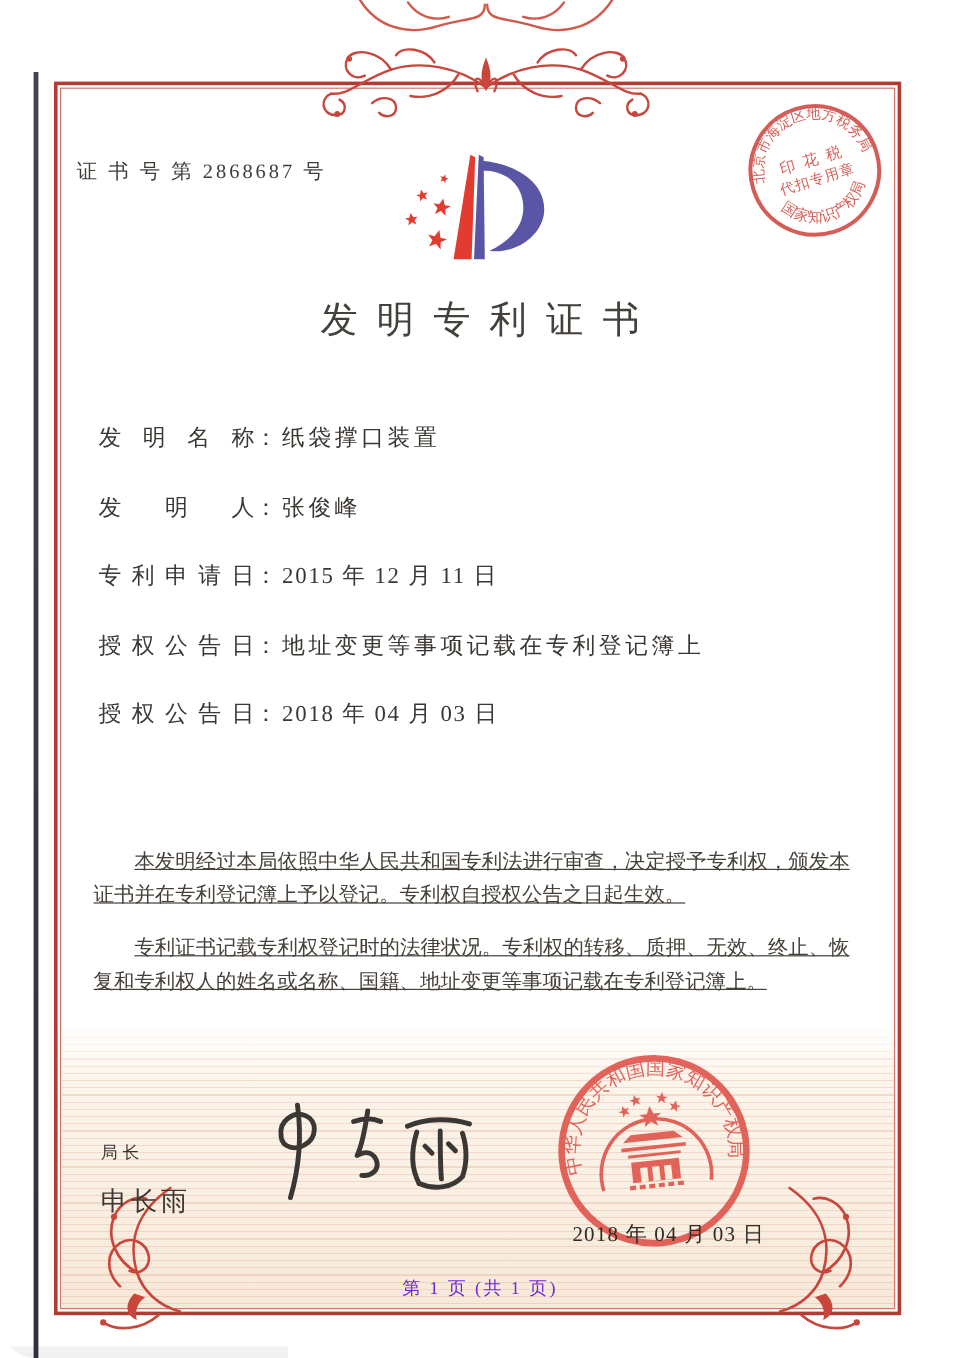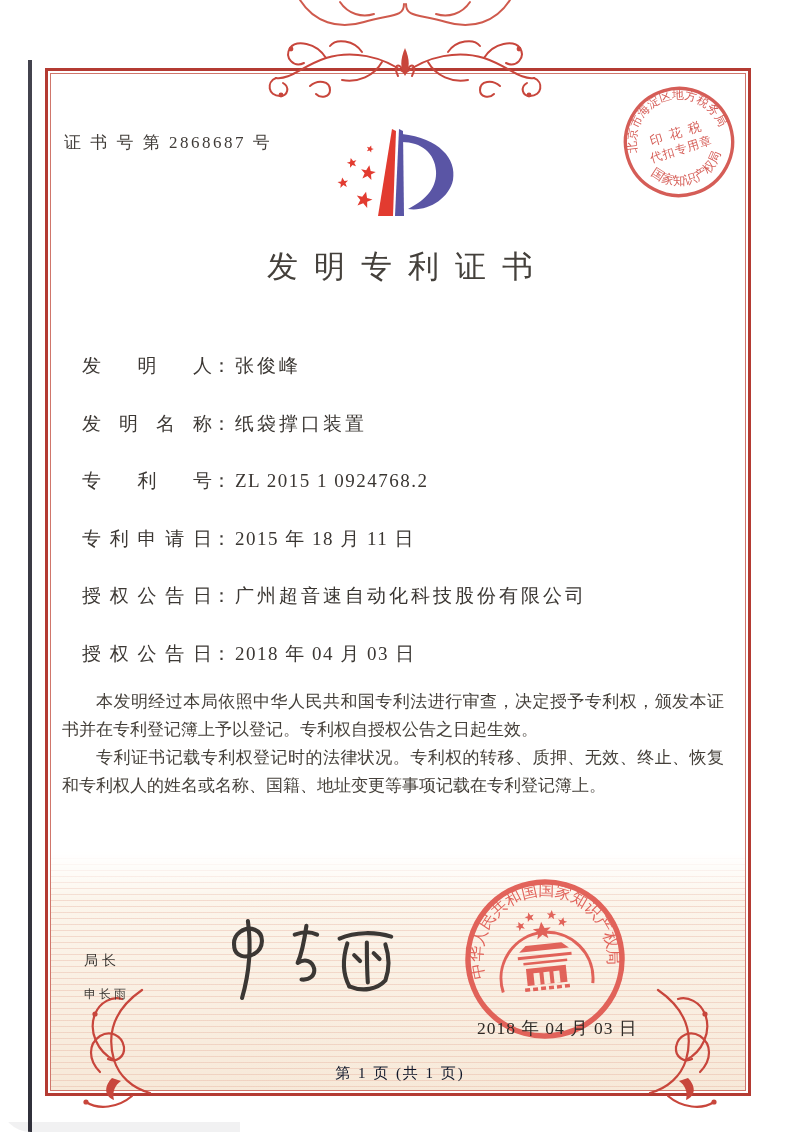--- a/index.html
+++ b/index.html
@@ -40,34 +40,34 @@
   .field-row{height:22px;line-height:22px;margin-bottom:35.5px;white-space:nowrap;}
   .field-label{display:inline-block;width:130px;text-align:justify;text-align-last:justify;
     vertical-align:top;color:#3c3834;}
   .field-colon{display:inline-block;vertical-align:top;color:#3c3834;}
   .field-value{display:inline-block;margin-left:4px;vertical-align:top;color:#3a3632;}
   .v-cjk{letter-spacing:3px;}
   .v-num{letter-spacing:1.5px;}
 
   .legal{position:absolute;left:62px;top:688px;width:662px;z-index:5;font-size:17px;
     line-height:28px;text-align:justify;color:#45403a;}
-  .legal p{margin:0;text-indent:2em;}
+  .legal p{margin:16px;text-indent:2em;text-decoration:underline;}
 
   .signoff-role{position:absolute;left:84px;top:952px;font-size:14px;letter-spacing:4px;
     color:#3b3733;z-index:6;}
-  .signoff-name{position:absolute;left:84px;top:986px;font-size:12px;letter-spacing:3px;
+  .signoff-name{position:absolute;left:84px;top:986px;font-size:22px;letter-spacing:3px;
     color:#3b3733;z-index:6;}
   .signature{position:absolute;left:205px;top:912px;z-index:6;}
 
   .big-seal{position:absolute;left:460px;top:874px;z-index:5;transform:rotate(-6deg);opacity:.95;}
   .seal-date{position:absolute;left:477px;top:1016px;font-size:17.5px;letter-spacing:1px;
     color:#2e2a26;z-index:7;}
 
   .footer{position:absolute;left:0;right:0;top:1064px;text-align:center;font-size:15px;
-    letter-spacing:2px;color:#0f172a;z-index:5;}
+    letter-spacing:2px;color:#6d28d9;z-index:5;}
 </style>
 </head>
 <body>
 
 <div class="page">
 
   <div class="scan-left-line"></div>
   <div class="scan-bottom-shadow"></div>
 
   <div class="frame-outer">
@@ -147,33 +147,30 @@
       </text>
       <text x="69" y="64" font-size="13.5" text-anchor="middle" letter-spacing="2">印 花 税</text>
       <text x="69" y="81" font-size="12.5" text-anchor="middle" letter-spacing="1">代扣专用章</text>
     </g>
   </svg>
 
   <div class="title">发明专利证书</div>
 
   <div class="fields">
     <div class="field-row">
+      <span class="field-label">发明名称</span><span class="field-colon">：</span><span class="field-value v-cjk">纸袋撑口装置</span>
+    </div>
+    <div class="field-row">
       <span class="field-label">发明人</span><span class="field-colon">：</span><span class="field-value v-cjk">张俊峰</span>
     </div>
     <div class="field-row">
-      <span class="field-label">发明名称</span><span class="field-colon">：</span><span class="field-value v-cjk">纸袋撑口装置</span>
-    </div>
-    <div class="field-row">
-      <span class="field-label">专利号</span><span class="field-colon">：</span><span class="field-value v-num">ZL 2015 1 0924768.2</span>
-    </div>
-    <div class="field-row">
-      <span class="field-label">专利申请日</span><span class="field-colon">：</span><span class="field-value v-num">2015 年 18 月 11 日</span>
-    </div>
-    <div class="field-row">
-      <span class="field-label">授权公告日</span><span class="field-colon">：</span><span class="field-value v-cjk">广州超音速自动化科技股份有限公司</span>
+      <span class="field-label">专利申请日</span><span class="field-colon">：</span><span class="field-value v-num">2015 年 12 月 11 日</span>
+    </div>
+    <div class="field-row">
+      <span class="field-label">授权公告日</span><span class="field-colon">：</span><span class="field-value v-cjk">地址变更等事项记载在专利登记簿上</span>
     </div>
     <div class="field-row">
       <span class="field-label">授权公告日</span><span class="field-colon">：</span><span class="field-value v-num">2018 年 04 月 03 日</span>
     </div>
   </div>
 
   <div class="legal">
     <p>本发明经过本局依照中华人民共和国专利法进行审查，决定授予专利权，颁发本证书并在专利登记簿上予以登记。专利权自授权公告之日起生效。</p>
     <p>专利证书记载专利权登记时的法律状况。专利权的转移、质押、无效、终止、恢复和专利权人的姓名或名称、国籍、地址变更等事项记载在专利登记簿上。</p>
   </div>

